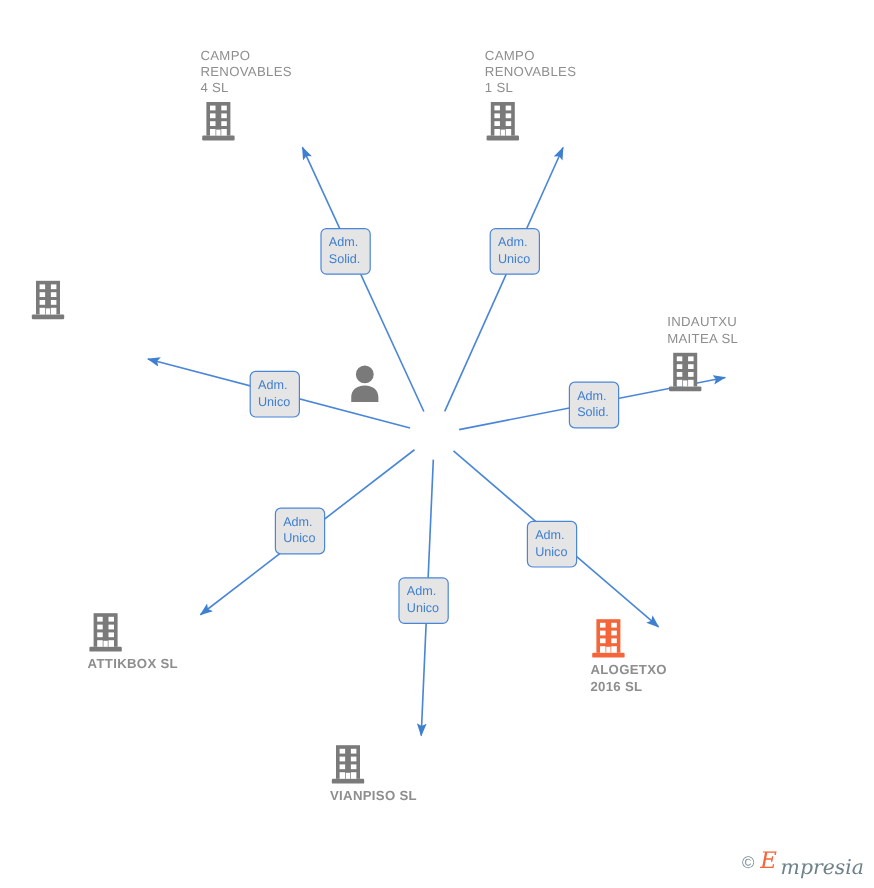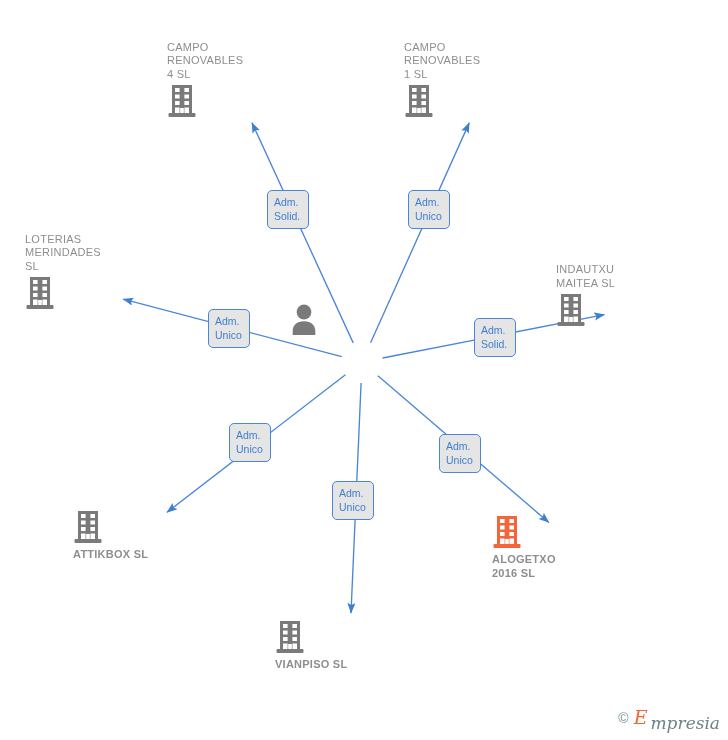--- a/index.html
+++ b/index.html
@@ -154,23 +154,20 @@
               <rect x="17.4" y="10.5" width="4.6" height="4"></rect>
               <rect x="8" y="17" width="4.6" height="4"></rect>
               <rect x="17.4" y="17" width="4.6" height="4"></rect>
               <rect x="8" y="23.5" width="4.6" height="5.5"></rect>
               <rect x="17.4" y="23.5" width="4.6" height="5.5"></rect>
             </g>
             <rect x="13.2" y="24" width="3.6" height="5" fill="#ffffff"></rect>
           </svg></span>
       </div>
       <div class="node label-top" style="left: 100px; top: 232.5px;">
-        <span class="label">LOTERIAS
-MERINDADES
-SL</span>
         <span class="icon"><svg width="30" height="34" viewBox="0 0 30 34" aria-hidden="true">
             <rect x="5" y="1" width="20" height="28" fill="#7a7a7a"></rect>
             <rect x="1.5" y="29" width="27" height="4" rx="1" fill="#7a7a7a"></rect>
             <g fill="#ffffff">
               <rect x="8" y="4" width="4.6" height="4"></rect>
               <rect x="17.4" y="4" width="4.6" height="4"></rect>
               <rect x="8" y="10.5" width="4.6" height="4"></rect>
               <rect x="17.4" y="10.5" width="4.6" height="4"></rect>
               <rect x="8" y="17" width="4.6" height="4"></rect>
               <rect x="17.4" y="17" width="4.6" height="4"></rect>

